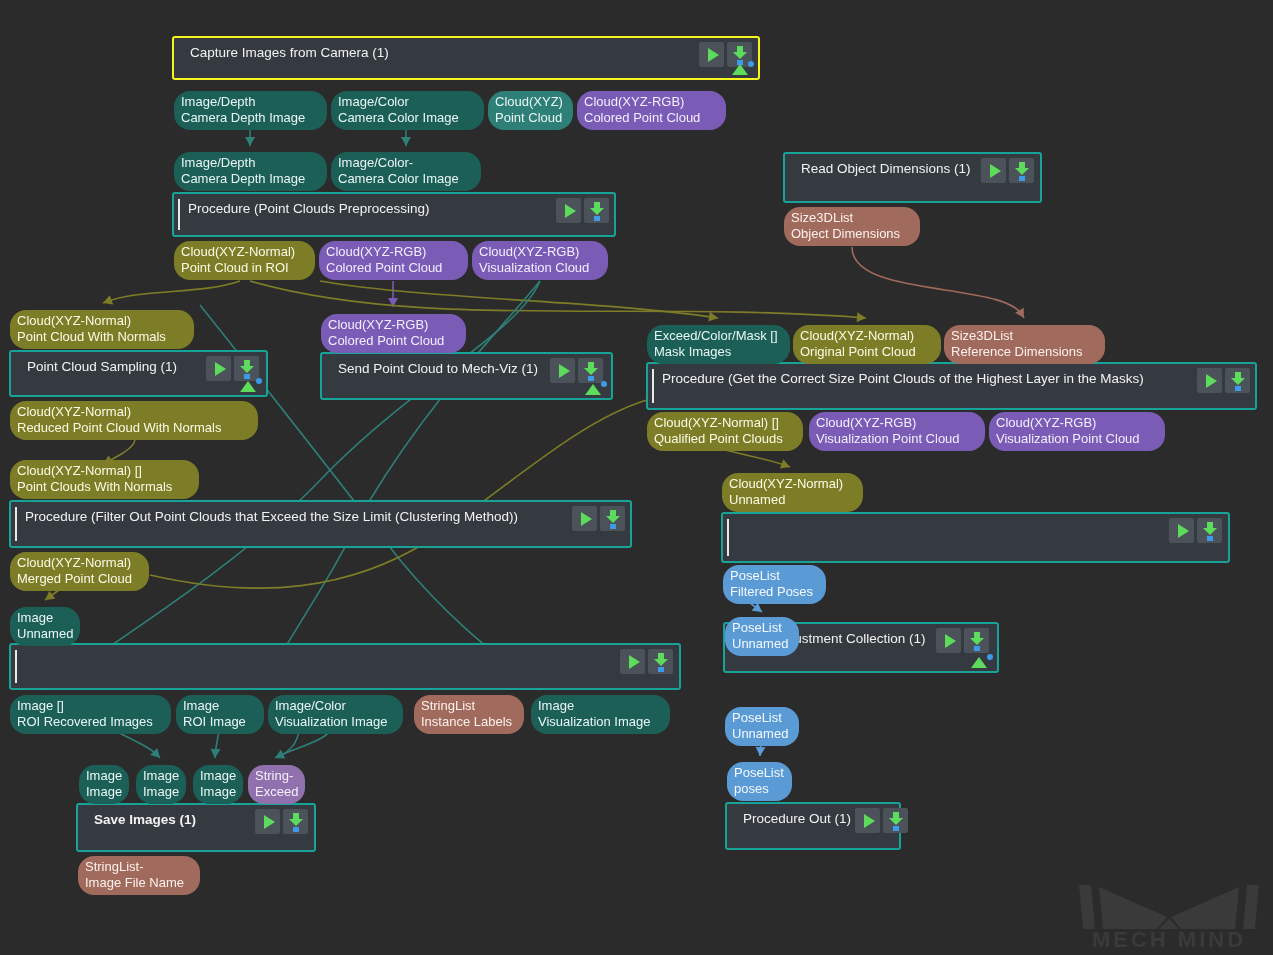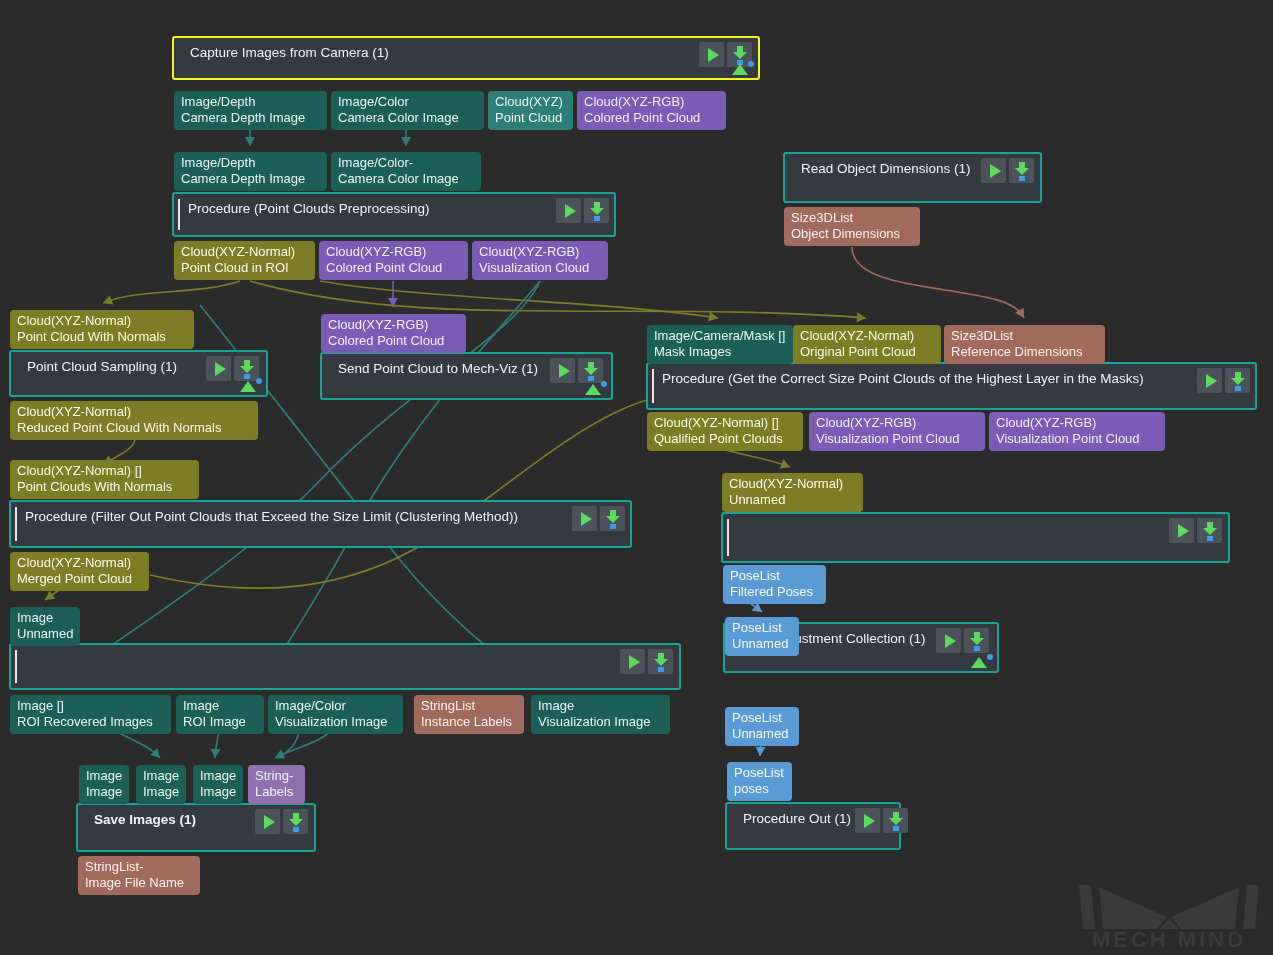--- a/index.html
+++ b/index.html
@@ -59,21 +59,21 @@
   .bp-hill {
     position:absolute; left:0; bottom:0; width:0; height:0;
     border-left:8px solid transparent; border-right:8px solid transparent;
     border-bottom:11px solid #5cdb5c;
   }
   .bp-dot { position:absolute; right:0; top:0; width:6px; height:6px; border-radius:50%; background:#3d9be9; }
 
   
   .port {
     position:absolute;
-    border-radius:4px;
+    border-radius:16px;
     padding:3px 7px 4px 7px;
     font-size:13px; line-height:16px;
     color:#ffffff;
     white-space:nowrap;
   }
   .port .t1 { display:block; }
   .port .t2 { display:block; }
   .p-teal   { background:#1b5f57; color:#eaf7f5; }
   .p-tealL  { background:#2d7f77; color:#eaf7f5; }
   .p-purple { background:#7a5bb5; color:#f3eefc; }
@@ -334,21 +334,21 @@
       </div>
       <div class="port p-olive" style="left: 10px; top: 310px; min-width: 184px;">
         <span class="t1">Cloud(XYZ-Normal)</span>
         <span class="t2">Point Cloud With Normals</span>
       </div>
       <div class="port p-purple" style="left: 321px; top: 314px; min-width: 145px;">
         <span class="t1">Cloud(XYZ-RGB)</span>
         <span class="t2">Colored Point Cloud</span>
       </div>
       <div class="port p-teal" style="left: 647px; top: 325px; min-width: 143px;">
-        <span class="t1">Image/Camera/Mask []</span>
+        <span class="t1">Exceed/Color/Mask []</span>
         <span class="t2">Mask Images</span>
       </div>
       <div class="port p-olive" style="left: 793px; top: 325px; min-width: 148px;">
         <span class="t1">Cloud(XYZ-Normal)</span>
         <span class="t2">Original Point Cloud</span>
       </div>
       <div class="port p-brown" style="left: 944px; top: 325px; min-width: 161px;">
         <span class="t1">Size3DList</span>
         <span class="t2">Reference Dimensions</span>
       </div>
@@ -423,21 +423,21 @@
       <div class="port p-teal" style="left: 136px; top: 765px; min-width: 49px;">
         <span class="t1">Image</span>
         <span class="t2">Image</span>
       </div>
       <div class="port p-teal" style="left: 193px; top: 765px; min-width: 49px;">
         <span class="t1">Image</span>
         <span class="t2">Image</span>
       </div>
       <div class="port p-purpleL" style="left: 248px; top: 765px; min-width: 57px;">
         <span class="t1">String-</span>
-        <span class="t2">Labels</span>
+        <span class="t2">Exceed</span>
       </div>
       <div class="port p-blue" style="left: 727px; top: 762px; min-width: 65px;">
         <span class="t1">PoseList</span>
         <span class="t2">poses</span>
       </div>
       <div class="port p-brown" style="left: 78px; top: 856px; min-width: 122px;">
         <span class="t1">StringList-</span>
         <span class="t2">Image File Name</span>
       </div>
     </div>

